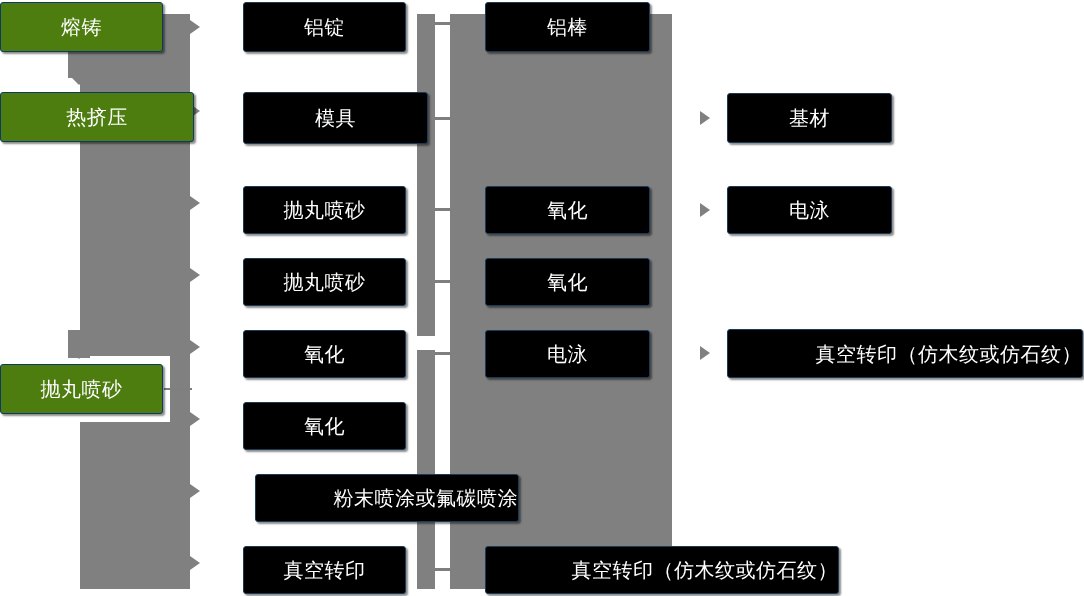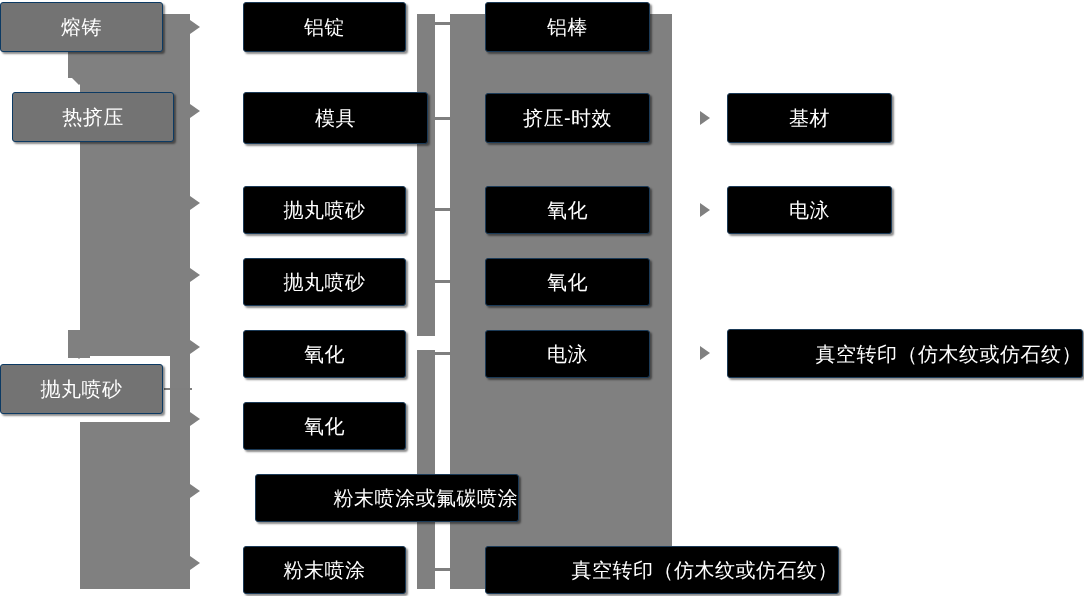--- a/index.html
+++ b/index.html
@@ -60,21 +60,21 @@
     border: 1px solid #17406b;
     border-radius: 3px;
     box-shadow: 2px 2px 2px rgba(0,0,0,0.45);
     font-size: 20px;
     line-height: 1;
     letter-spacing: 0.5px;
     white-space: nowrap;
     user-select: none;
   }
   .box.dark {
-    background: #737373;
+    background: #4d7c0f;
     border-color: #0c3a63;
   }
   .box.mid {
     background: #000000;
     border-color: #1b3a57;
   }
   .box.wide-label {
     font-size: 20px;
     justify-content: flex-end;
   }
@@ -121,21 +121,21 @@
   <div class="thin-line" style="left:435px; top:568px; width:16px; height:3px;"></div>
 
   <div class="arrow-right" style="left:700px; top:111px;"></div>
   <div class="arrow-right" style="left:700px; top:203px;"></div>
   <div class="arrow-right" style="left:700px; top:346px;"></div>
 
   <div class="box dark" style="left:0px; top:2px; width:163px; height:50px;">
     <span>熔铸</span>
   </div>
 
-  <div class="box dark" style="left:0px; top:92px; width:162px; height:50px;margin-left:12px;">
+  <div class="box dark" style="left:0px; top:92px; width:194px; height:50px;">
     <span>热挤压</span>
   </div>
 
   <div class="box dark" style="left:0px; top:364px; width:163px; height:50px;">
     <span>抛丸喷砂</span>
   </div>
 
   <div class="box mid" style="left:243px; top:2px; width:163px; height:50px;">
     <span>铝锭</span>
   </div>
@@ -158,30 +158,27 @@
 
   <div class="box mid" style="left:243px; top:402px; width:163px; height:48px;">
     <span>氧化</span>
   </div>
 
   <div class="box mid wide-label" style="left:255px; top:474px; width:264px; height:48px;font-family:Liberation Serif, serif;">
     <span>粉末喷涂或氟碳喷涂</span>
   </div>
 
   <div class="box mid" style="left:243px; top:546px; width:163px; height:48px;">
-    <span>粉末喷涂</span>
+    <span>真空转印</span>
   </div>
 
   <div class="box mid" style="left:485px; top:2px; width:165px; height:50px;">
     <span>铝棒</span>
   </div>
 
-  <div class="box mid" style="left:485px; top:93px; width:165px; height:50px;">
-    <span>挤压-时效</span>
-  </div>
 
   <div class="box mid" style="left:485px; top:186px; width:165px; height:48px;">
     <span>氧化</span>
   </div>
 
   <div class="box mid" style="left:485px; top:258px; width:165px; height:48px;">
     <span>氧化</span>
   </div>
 
   <div class="box mid" style="left:485px; top:330px; width:165px; height:48px;">

